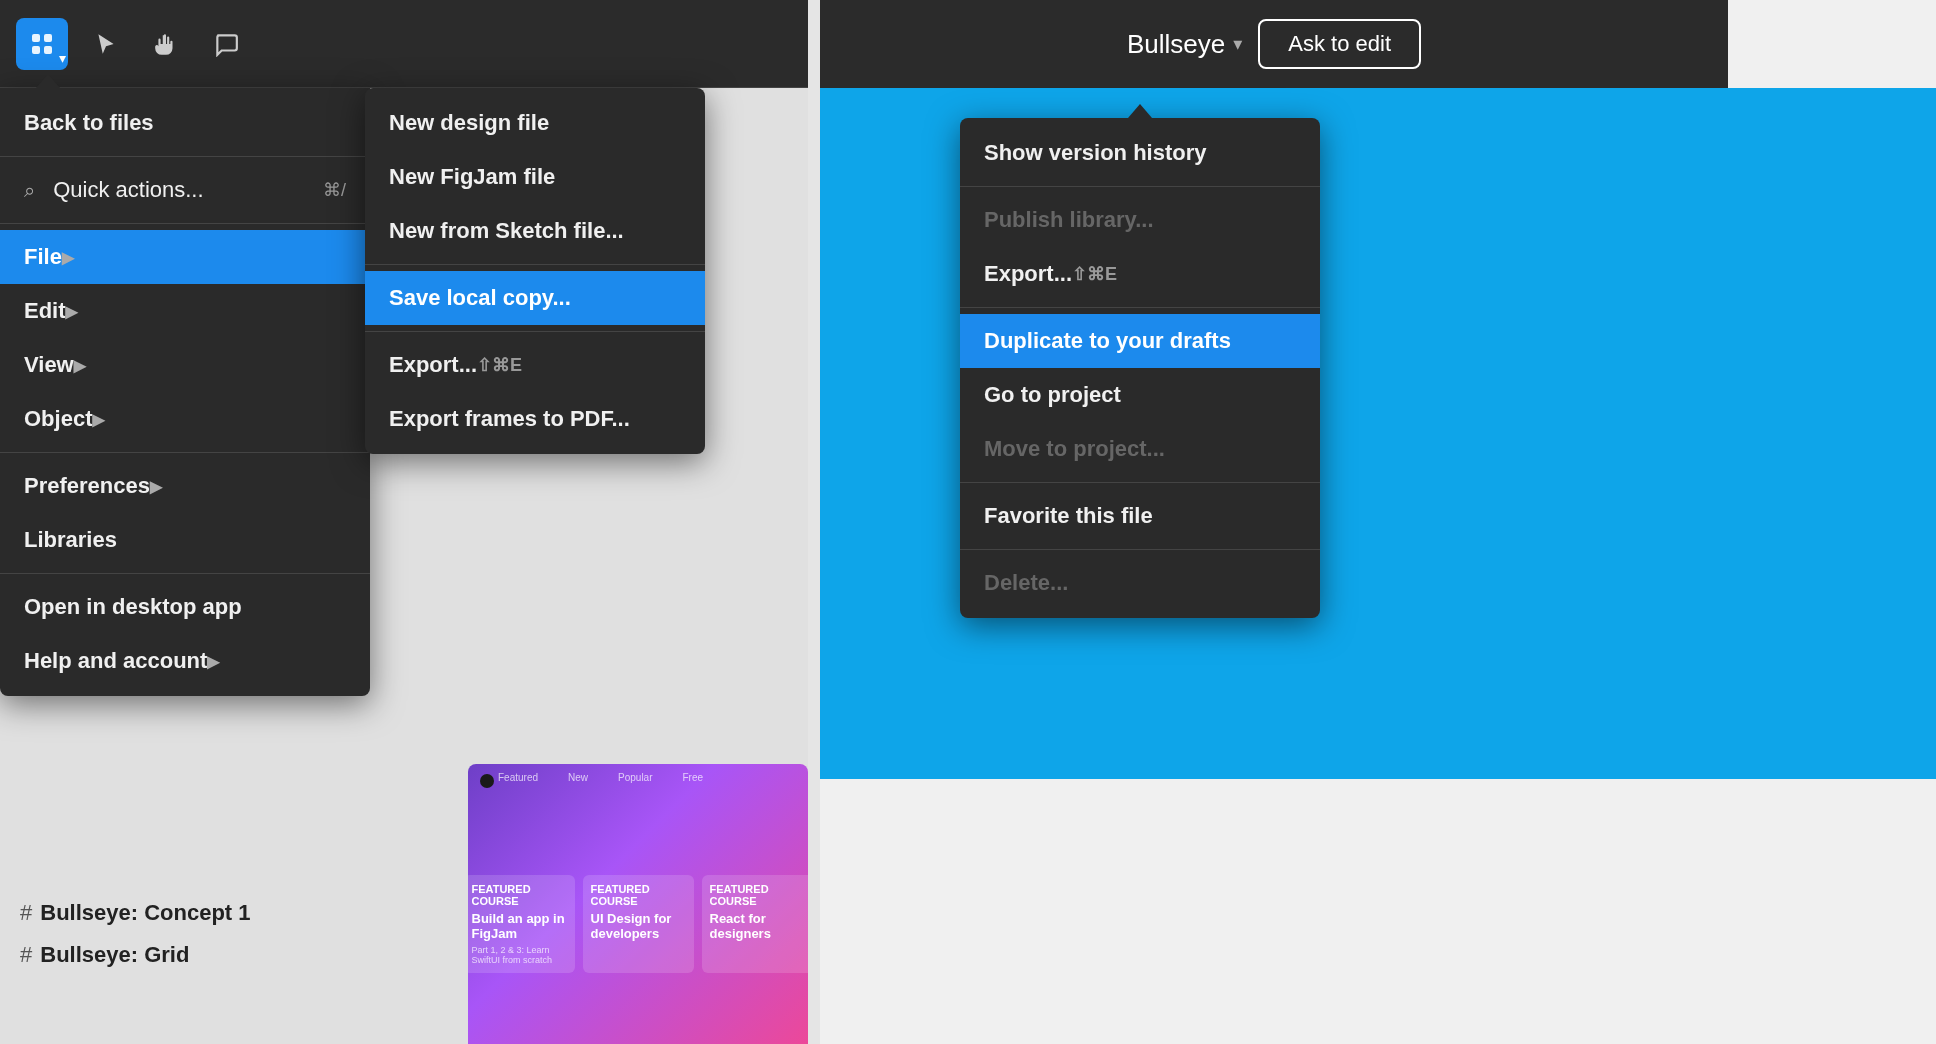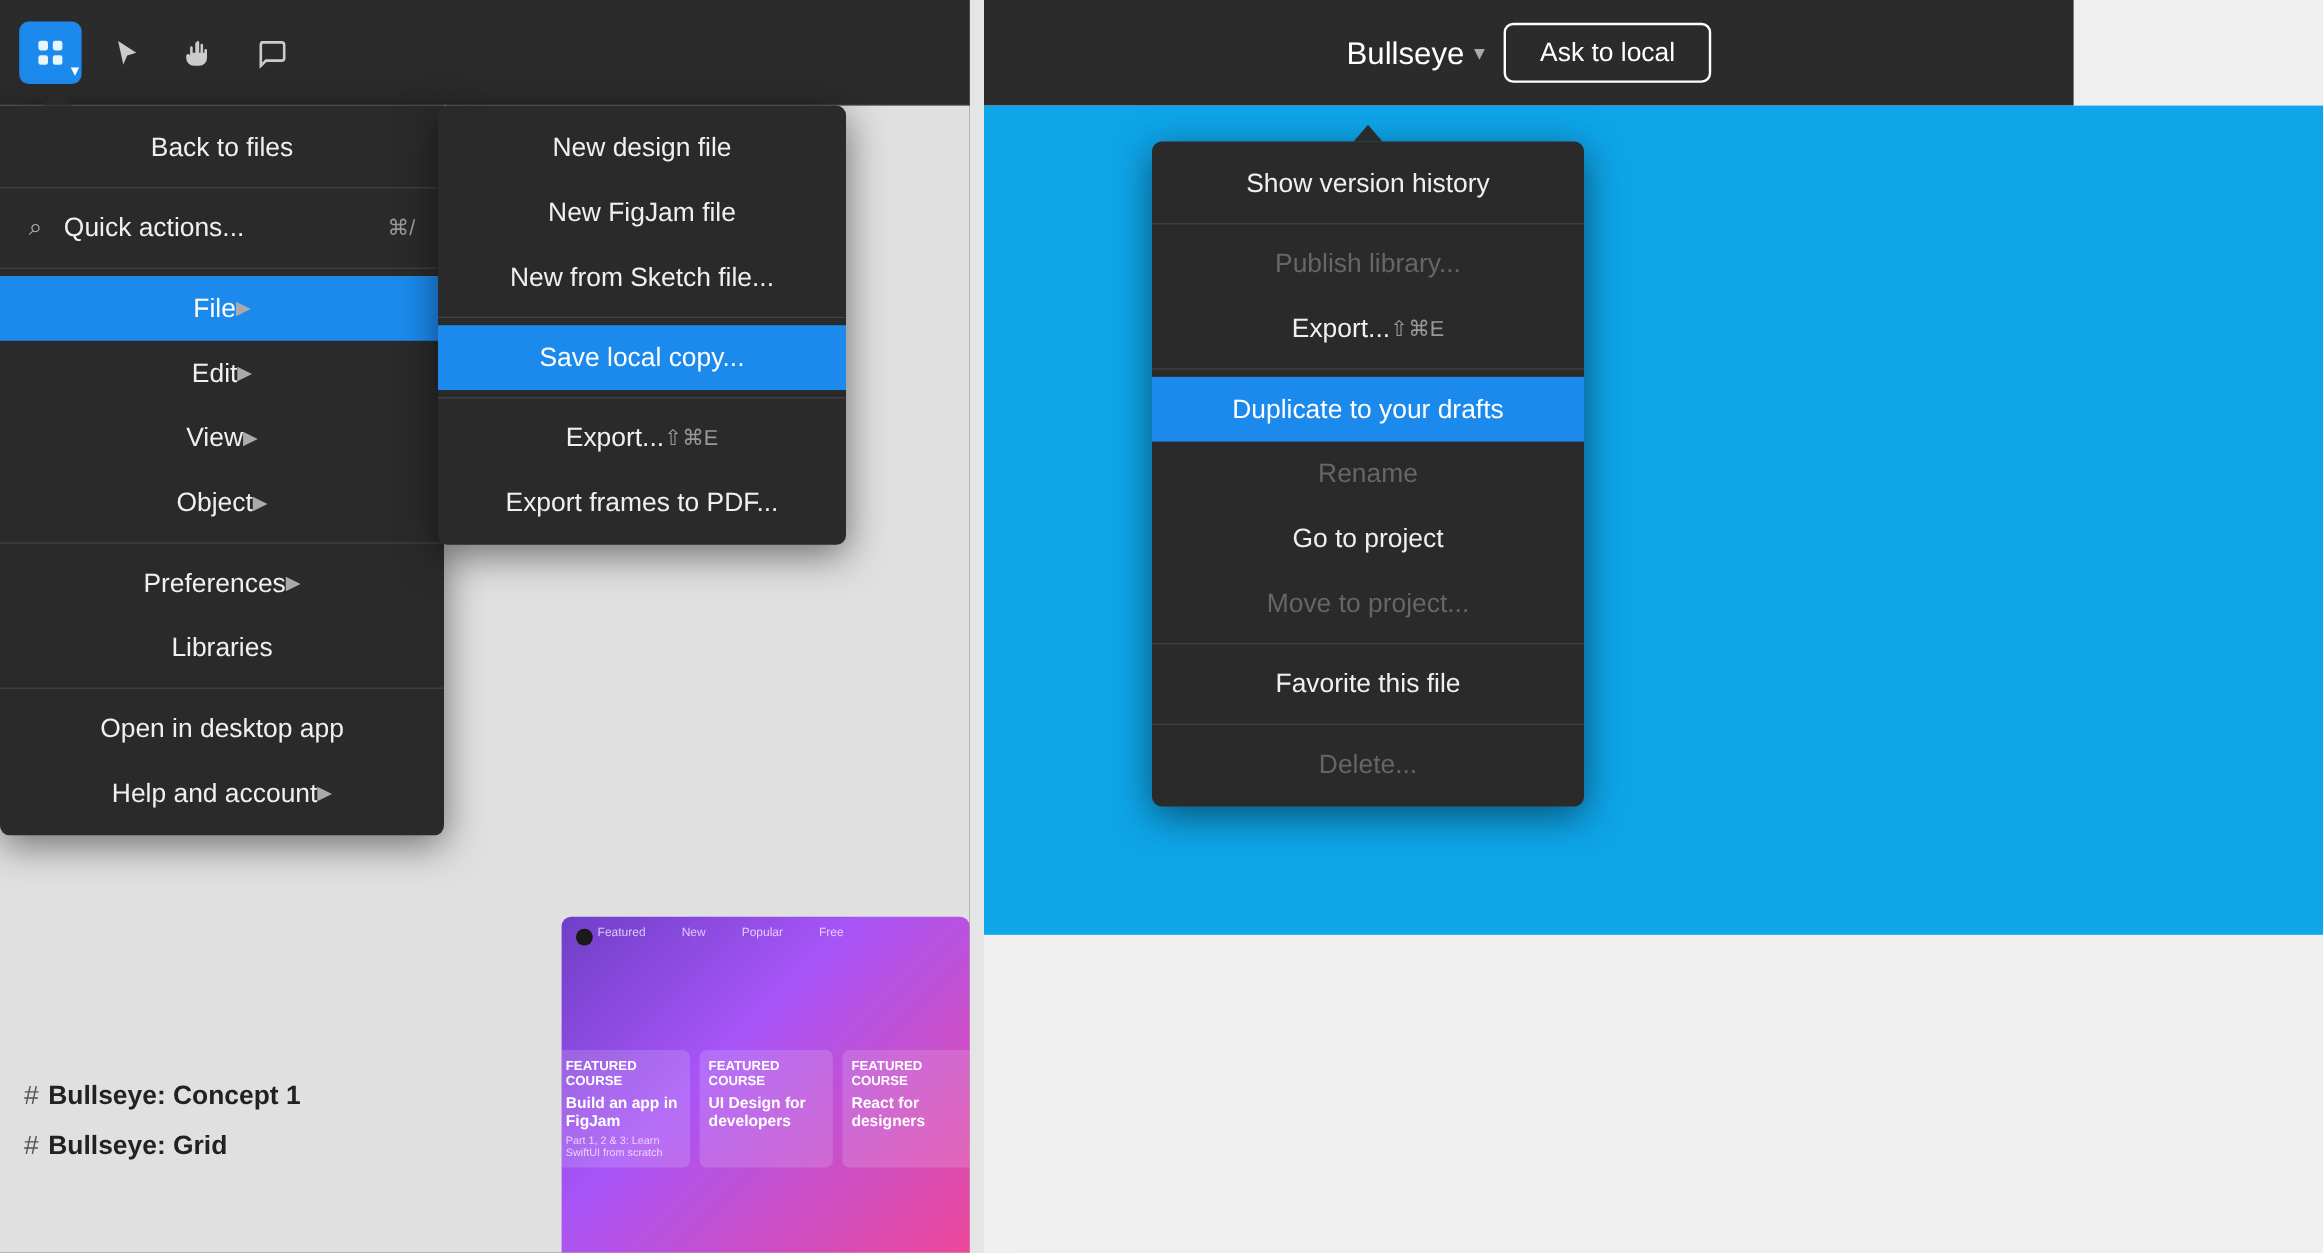--- a/index.html
+++ b/index.html
@@ -143,21 +143,22 @@
     }
 
     .menu-item {
       display: flex;
       align-items: center;
       padding: 14px 24px;
       color: #f0f0f0;
       font-size: 22px;
       cursor: pointer;
       position: relative;
-      justify-content: center;
+      justify-content: flex-start;
+      font-weight: bold;
     }
 
     .menu-item.active {
       background: #1c8aed;
       color: white;
     }
 
     .menu-item-left {
       display: flex;
       align-items: center;
@@ -493,21 +494,21 @@
 
 </div>
 
 <div class="right-panel">
 
   <div class="right-toolbar">
     <div class="project-name">
       <span>Bullseye</span>
       <span class="project-caret">▾</span>
     </div>
-    <button class="ask-edit-btn">Ask to local</button>
+    <button class="ask-edit-btn">Ask to edit</button>
   </div>
 
   <div class="right-canvas">
 
     <div class="right-menu" style="position:absolute;top:30px;left:140px;">
       <div class="menu-caret-up"></div>
 
       <div class="menu-item">
         <span>Show version history</span>
       </div>
@@ -522,23 +523,20 @@
         <span>Export...</span>
         <span class="menu-shortcut">⇧⌘E</span>
       </div>
 
       <div class="menu-divider"></div>
 
       <div class="menu-item active">
         <span>Duplicate to your drafts</span>
       </div>
 
-      <div class="menu-item disabled">
-        <span>Rename</span>
-      </div>
 
       <div class="menu-item">
         <span>Go to project</span>
       </div>
 
       <div class="menu-item disabled">
         <span>Move to project...</span>
       </div>
 
       <div class="menu-divider"></div>

